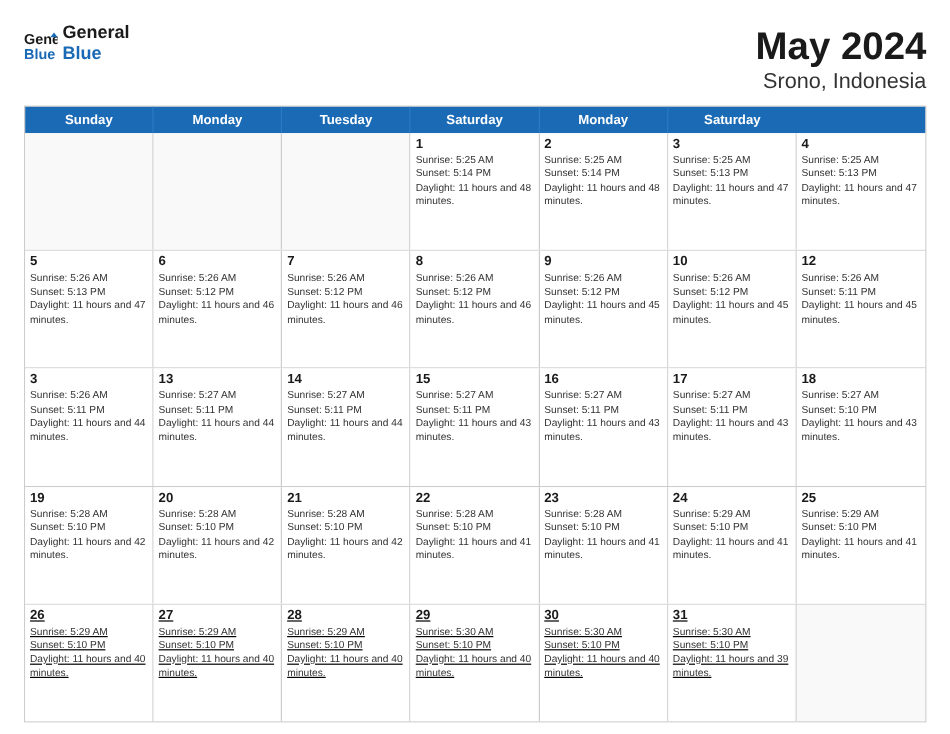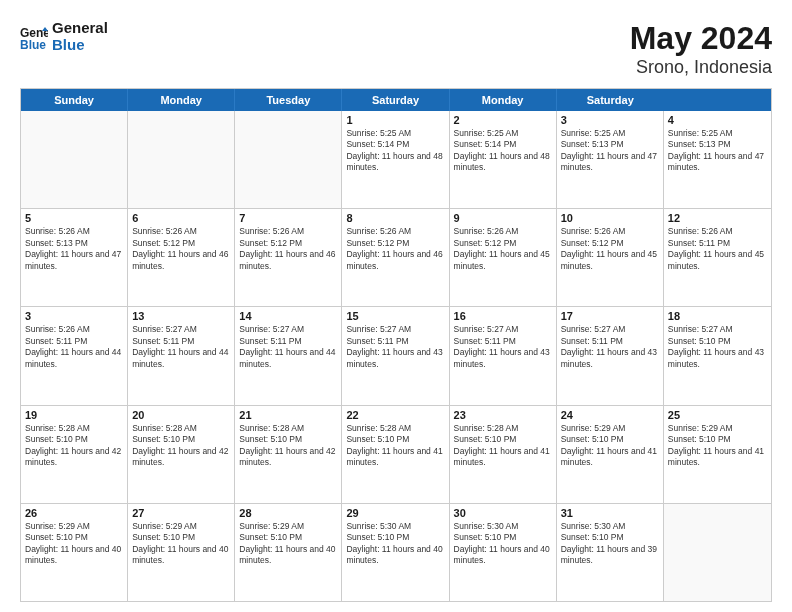--- a/index.html
+++ b/index.html
@@ -68,21 +68,21 @@
       flex: 1;
       display: flex;
       flex-direction: column;
     }
     .cal-row {
       display: grid;
       grid-template-columns: repeat(7, 1fr);
       flex: 1;
       border-bottom: 1px solid #ccc;
     }
-    .cal-row:last-child { border-bottom: none; }
+    .cal-row:last-child { border-bottom: none; text-decoration: underline; }
     .cal-cell {
       border-right: 1px solid #ccc;
       padding: 3px 4px;
       font-size: 9px;
       color: #333;
       vertical-align: top;
       background: #fff;
       min-height: 0;
     }
     .cal-cell:last-child { border-right: none; }

